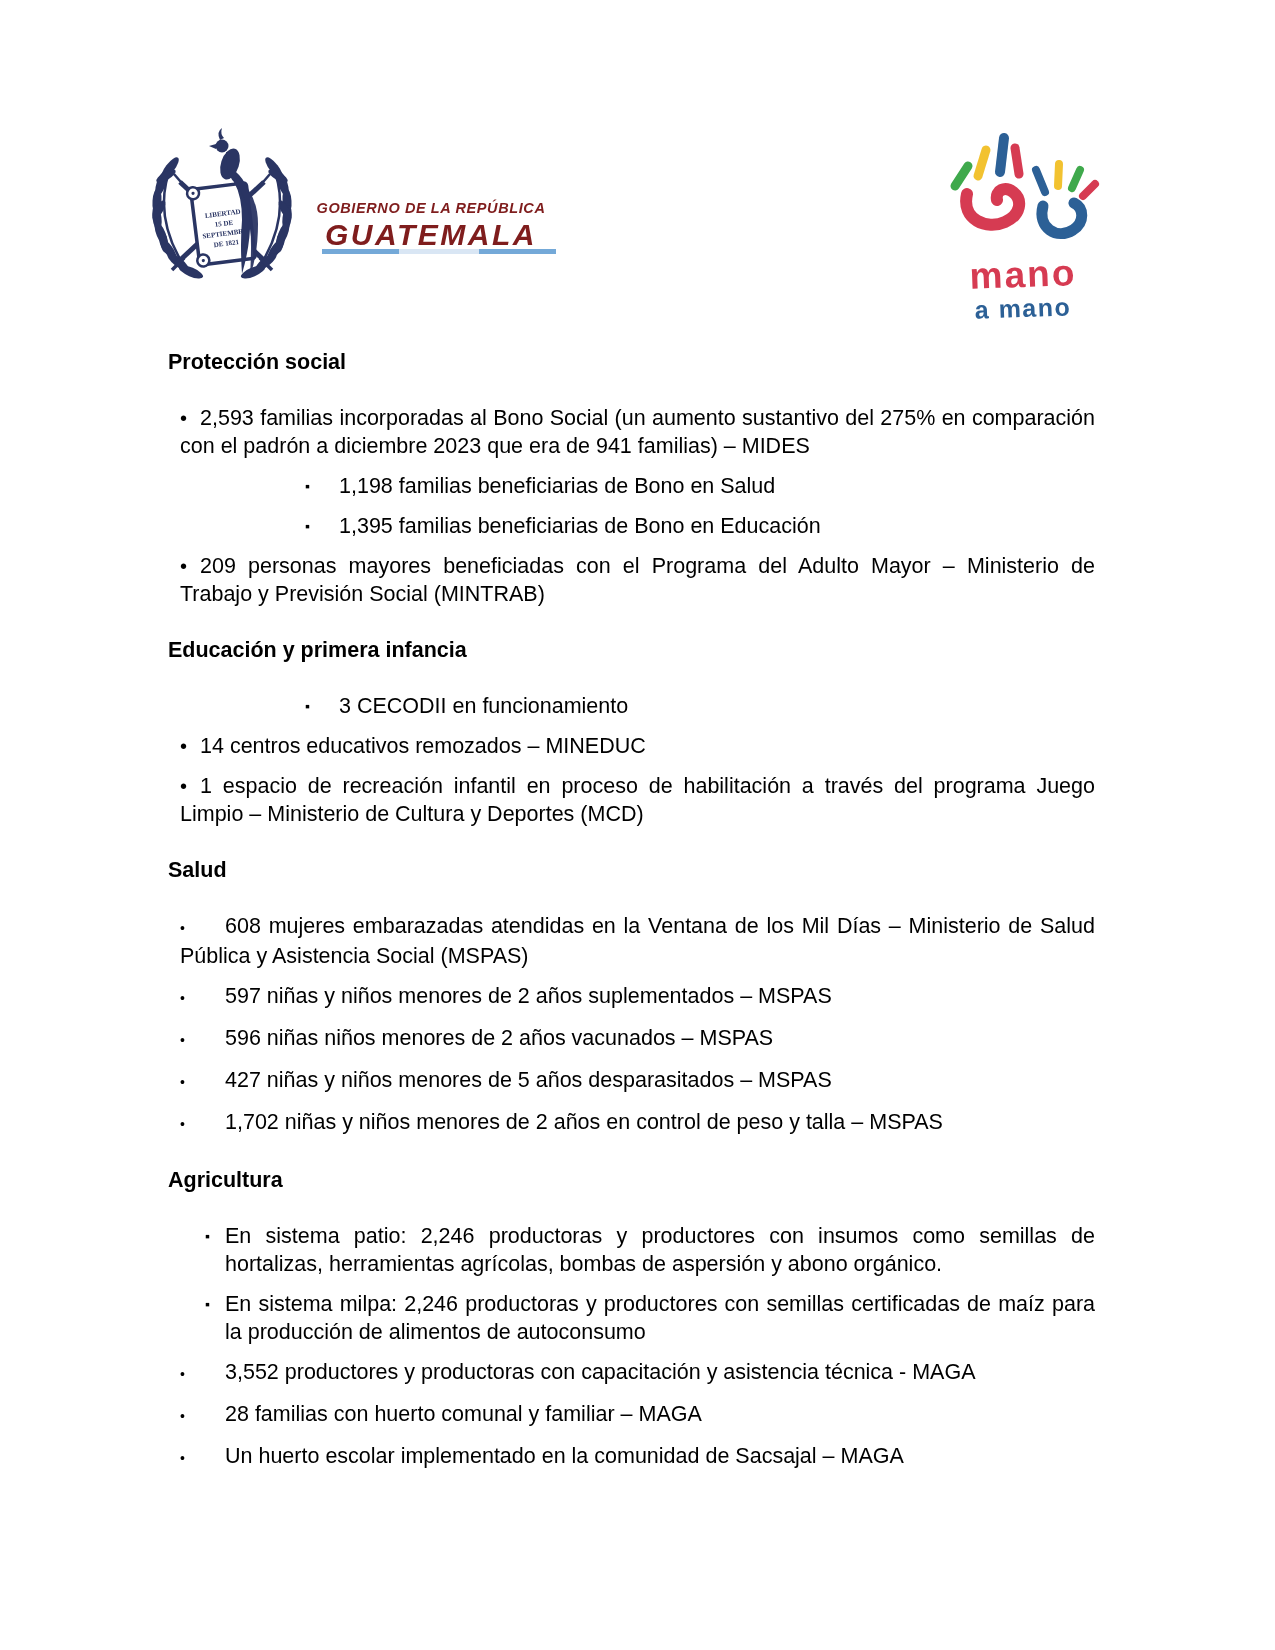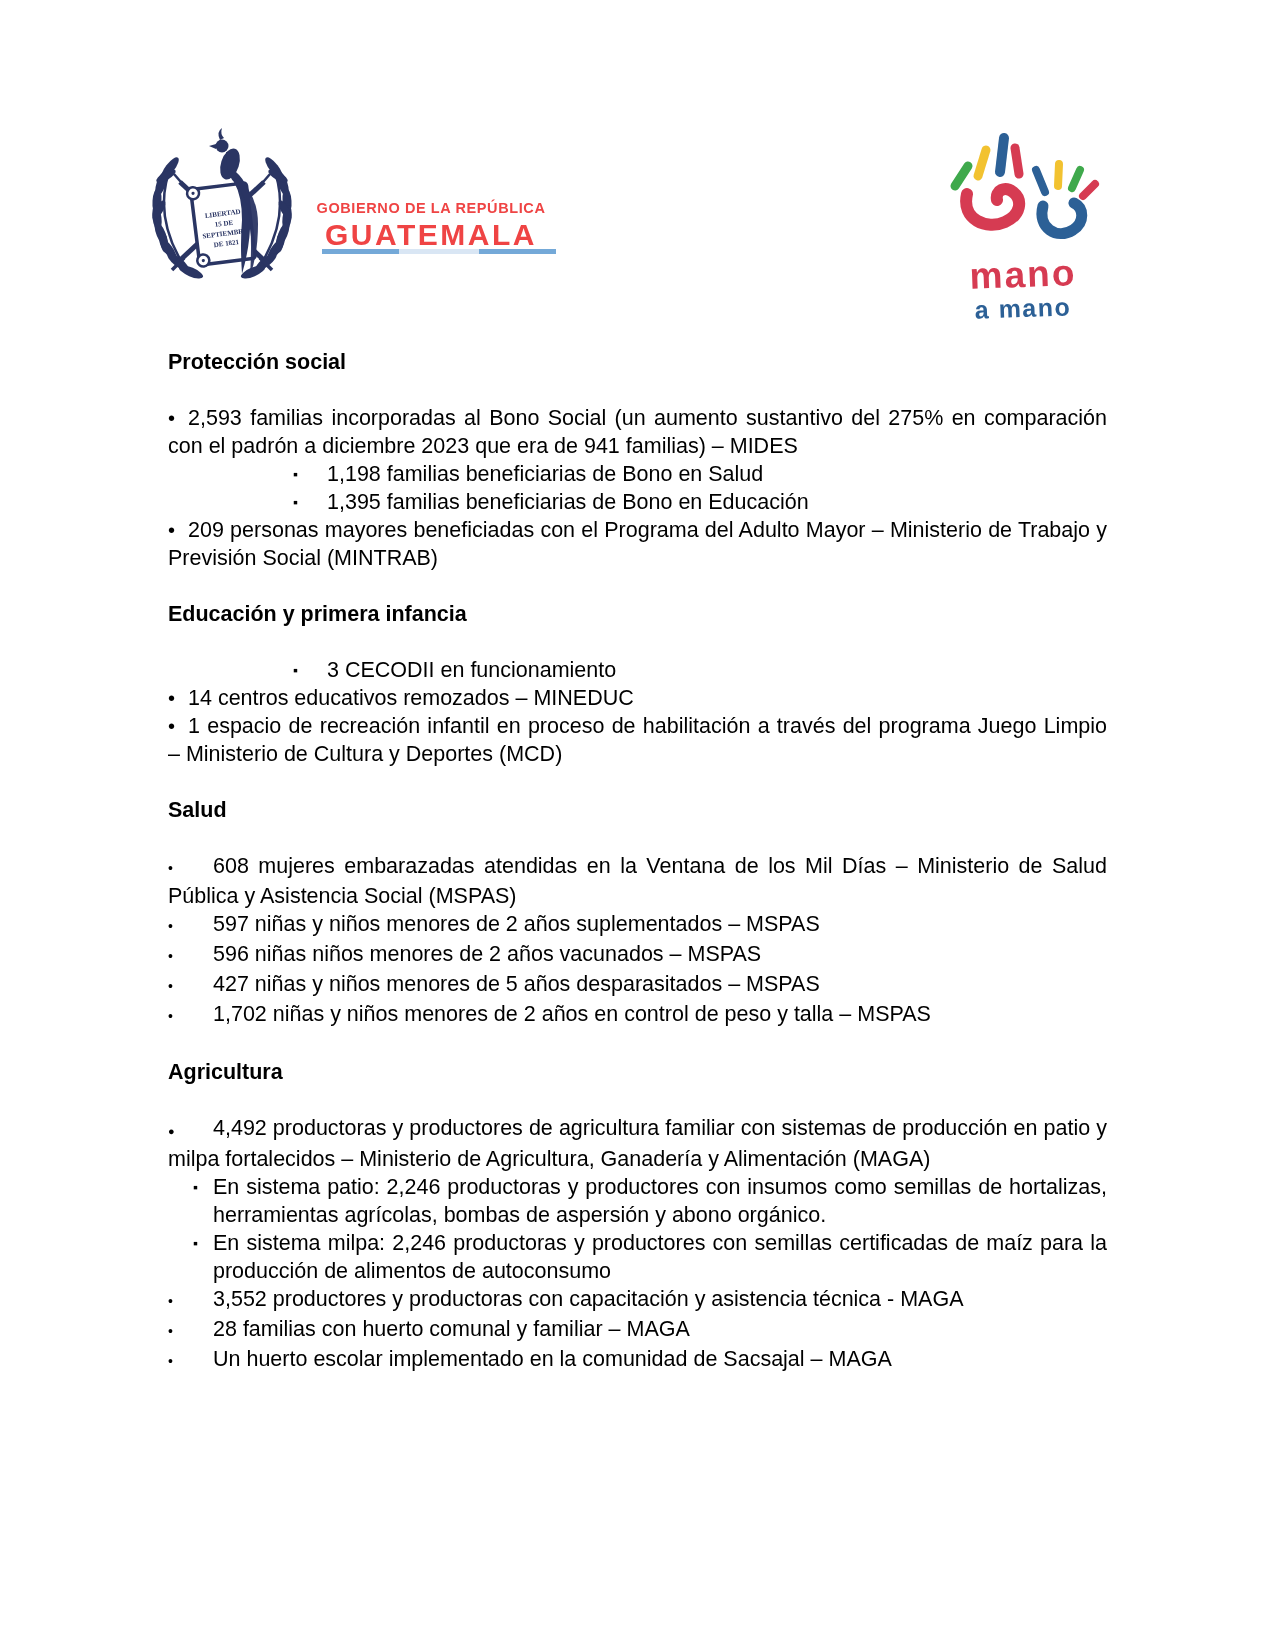--- a/index.html
+++ b/index.html
@@ -8,40 +8,40 @@
     width:1275px;height:1650px;
     background:#ffffff;
     margin:0 auto;
     font-family:"Liberation Sans","DejaVu Sans",sans-serif;
     color:#000;
     overflow:hidden;
   }
 
   
   .coa{position:absolute;left:146px;top:124px;}
-  .govtext{position:absolute;left:303px;top:200px;width:256px;text-align:center;color:#ef4444;}
+  .govtext{position:absolute;left:303px;top:200px;width:256px;text-align:center;color:#7f1d1d;font-style:italic;}
   .govtext .l1{font-size:14.5px;font-weight:bold;letter-spacing:0.6px;white-space:nowrap;}
   .govtext .l2{font-size:30px;font-weight:bold;letter-spacing:2.5px;margin-top:2px;white-space:nowrap;}
   .underline{position:absolute;left:322px;top:249px;width:234px;height:5px;font-size:0;}
   .underline span{display:inline-block;height:5px;vertical-align:top;}
   .ul-solid{background:#74A9D8;width:77px;}
   .ul-faint{background:#D9E6F4;width:80px;}
 
   .mano{position:absolute;left:938px;top:130px;width:170px;text-align:center;}
   .mano .w1{font-size:37px;font-weight:800;color:#D63B52;letter-spacing:2px;line-height:1;transform:rotate(-2deg);}
   .mano .w2{font-size:25px;font-weight:800;color:#2C6096;letter-spacing:1.5px;line-height:1;margin-top:3px;transform:rotate(-2deg);}
 
   
   .doc{
     position:absolute;left:168px;top:348px;width:939px;
     font-size:21.5px;line-height:28px;
   }
   .sec-h{font-weight:bold;margin:0 0 28px 0;}
   .sec + .sec .sec-h{margin-top:28px;}
-  .it{margin:0;}
+  .it{margin:12px;}
   .j{text-align:justify;}
   
   .b1 .mark{display:inline-block;width:20px;font-size:20px;}
   
   .b2 .mark{display:inline-block;width:45px;font-size:14px;}
   .b2 .mark.big{font-size:11px;}
   
   .s1{position:relative;padding-left:159px;}
   .s1 .mark{position:absolute;left:125px;top:0;font-size:14px;}
   
@@ -165,21 +165,20 @@
       <div class="sec-h">Salud</div>
       <div class="it b2 j"><span class="mark">•</span><span>608 mujeres embarazadas atendidas en la Ventana de los Mil Días – Ministerio de Salud Pública y Asistencia Social (MSPAS)</span></div>
       <div class="it b2"><span class="mark">•</span><span>597 niñas y niños menores de 2 años suplementados – MSPAS</span></div>
       <div class="it b2"><span class="mark">•</span><span>596 niñas niños menores de 2 años vacunados – MSPAS</span></div>
       <div class="it b2"><span class="mark">•</span><span>427 niñas y niños menores de 5 años desparasitados – MSPAS</span></div>
       <div class="it b2"><span class="mark">•</span><span>1,702 niñas y niños menores de 2 años en control de peso y talla – MSPAS</span></div>
     </div>
 
     <div class="sec">
       <div class="sec-h">Agricultura</div>
-      <div class="it b2 j"><span class="mark big">●</span><span>4,492 productoras y productores de agricultura familiar con sistemas de producción en patio y milpa fortalecidos – Ministerio de Agricultura, Ganadería y Alimentación (MAGA)</span></div>
       <div class="it s2 j"><span class="mark">▪</span><span>En sistema patio: 2,246 productoras y productores con insumos como semillas de hortalizas, herramientas agrícolas, bombas de aspersión y abono orgánico.</span></div>
       <div class="it s2 j"><span class="mark">▪</span><span>En sistema milpa: 2,246 productoras y productores con semillas certificadas de maíz para la producción de alimentos de autoconsumo</span></div>
       <div class="it b2"><span class="mark">•</span><span>3,552 productores y productoras con capacitación y asistencia técnica - MAGA</span></div>
       <div class="it b2"><span class="mark">•</span><span>28 familias con huerto comunal y familiar – MAGA</span></div>
       <div class="it b2"><span class="mark">•</span><span>Un huerto escolar implementado en la comunidad de Sacsajal – MAGA</span></div>
     </div>
 
   </div>
 </div>
 

